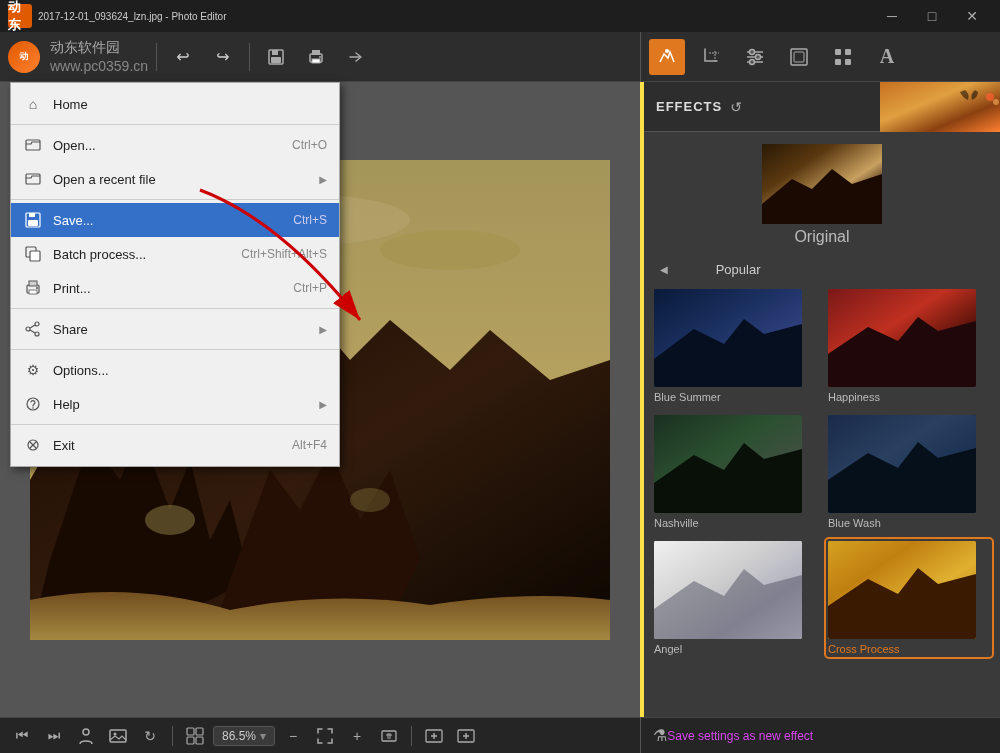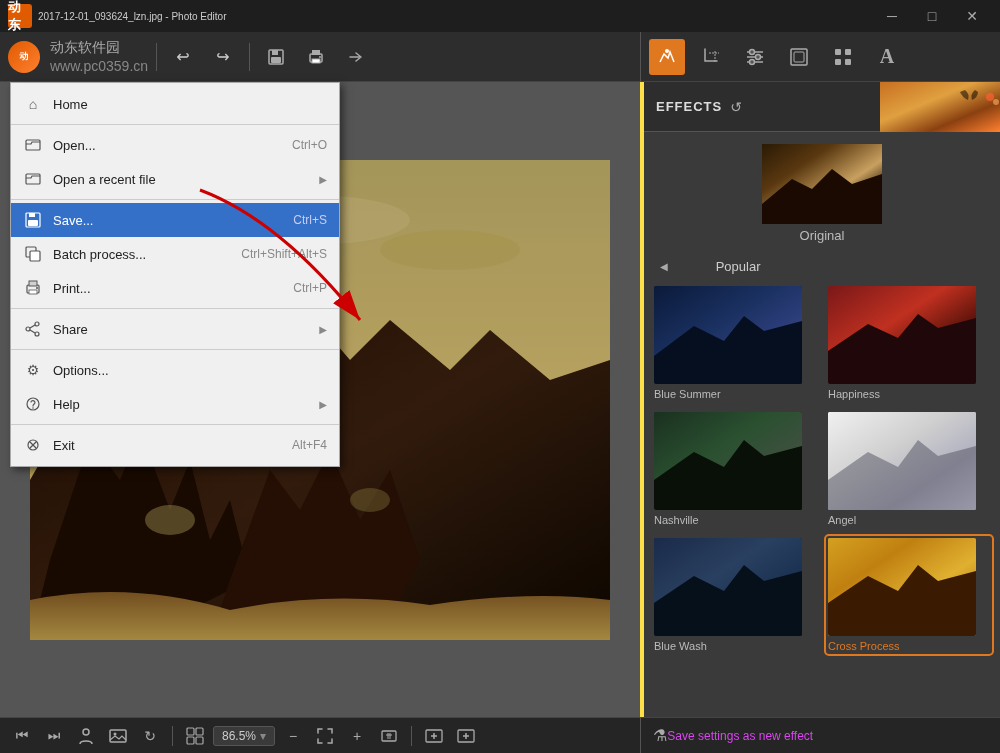--- a/index.html
+++ b/index.html
@@ -105,21 +105,21 @@
     .effects-list::-webkit-scrollbar-thumb { background: #666; }
 
     
     .original-thumb-container {
       display: flex;
       flex-direction: column;
       align-items: center;
       margin-bottom: 8px;
       padding: 4px;
     }
-    .thumb-label { font-size: 13px; color: #bbb; margin-top: 4px; text-align: center; }
+    .thumb-label { font-size: 16px; color: #bbb; margin-top: 4px; text-align: center; }
 
     
     .section-header {
       display: flex;
       align-items: center;
       gap: 6px;
       padding: 4px 8px;
       margin-bottom: 6px;
       cursor: pointer;
     }
@@ -494,53 +494,53 @@
                 </linearGradient>
               </defs>
               <rect width="148" height="98" fill="url(#nash)"></rect>
               <path d="M0 68 L40 40 L70 55 L90 28 L110 44 L148 34 L148 98 L0 98 Z" fill="#081008"></path>
             </svg>
           </div>
           <span class="effect-label">Nashville</span>
         </div>
 
         <div class="effect-item">
+          <div class="effect-thumb thumb-blue-wash">
+            <svg width="148" height="98" viewBox="0 0 148 98">
+              <defs>
+                <linearGradient id="bw" x1="0" y1="0" x2="1" y2="1">
+                  <stop offset="0%" stop-color="#1a2a4a"></stop>
+                  <stop offset="40%" stop-color="#2a4060"></stop>
+                  <stop offset="70%" stop-color="#1a3050"></stop>
+                  <stop offset="100%" stop-color="#0a1830"></stop>
+                </linearGradient>
+              </defs>
+              <rect width="148" height="98" fill="url(#bw)"></rect>
+              <path d="M0 65 L40 38 L70 53 L90 27 L110 43 L148 33 L148 98 L0 98 Z" fill="#05101a"></path>
+            </svg>
+          </div>
+          <span class="effect-label">Blue Wash</span>
+        </div>
+
+        <div class="effect-item">
           <div class="effect-thumb thumb-angel">
             <svg width="148" height="98" viewBox="0 0 148 98">
               <defs>
                 <linearGradient id="ang" x1="0" y1="0" x2="1" y2="1">
                   <stop offset="0%" stop-color="#f0f0f0"></stop>
                   <stop offset="40%" stop-color="#d0d0d0"></stop>
                   <stop offset="70%" stop-color="#b0b0c0"></stop>
                   <stop offset="100%" stop-color="#e0e0f0"></stop>
                 </linearGradient>
               </defs>
               <rect width="148" height="98" fill="url(#ang)"></rect>
               <path d="M0 68 L40 40 L70 55 L90 28 L110 44 L148 34 L148 98 L0 98 Z" fill="#505060" opacity="0.5"></path>
             </svg>
           </div>
           <span class="effect-label">Angel</span>
-        </div>
-
-        <div class="effect-item">
-          <div class="effect-thumb thumb-blue-wash">
-            <svg width="148" height="98" viewBox="0 0 148 98">
-              <defs>
-                <linearGradient id="bw" x1="0" y1="0" x2="1" y2="1">
-                  <stop offset="0%" stop-color="#1a2a4a"></stop>
-                  <stop offset="40%" stop-color="#2a4060"></stop>
-                  <stop offset="70%" stop-color="#1a3050"></stop>
-                  <stop offset="100%" stop-color="#0a1830"></stop>
-                </linearGradient>
-              </defs>
-              <rect width="148" height="98" fill="url(#bw)"></rect>
-              <path d="M0 65 L40 38 L70 53 L90 27 L110 43 L148 33 L148 98 L0 98 Z" fill="#05101a"></path>
-            </svg>
-          </div>
-          <span class="effect-label">Blue Wash</span>
         </div>
 
         <div class="effect-item selected">
           <div class="effect-thumb thumb-cross-process">
             <svg width="148" height="98" viewBox="0 0 148 98">
               <defs>
                 <linearGradient id="cp" x1="0" y1="0" x2="1" y2="1">
                   <stop offset="0%" stop-color="#d4a020"></stop>
                   <stop offset="30%" stop-color="#c08010"></stop>
                   <stop offset="60%" stop-color="#e0b030"></stop>

